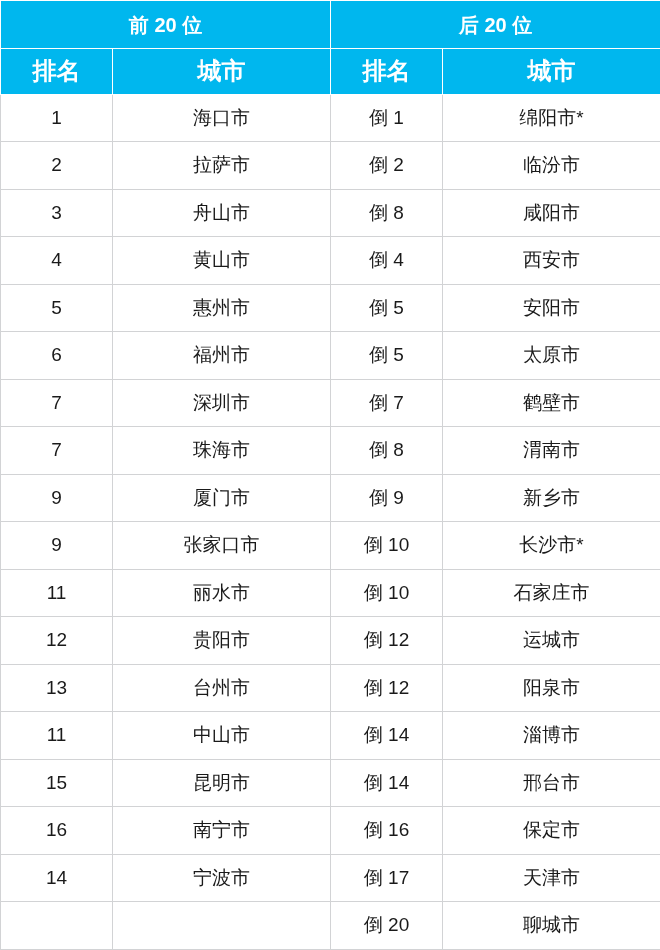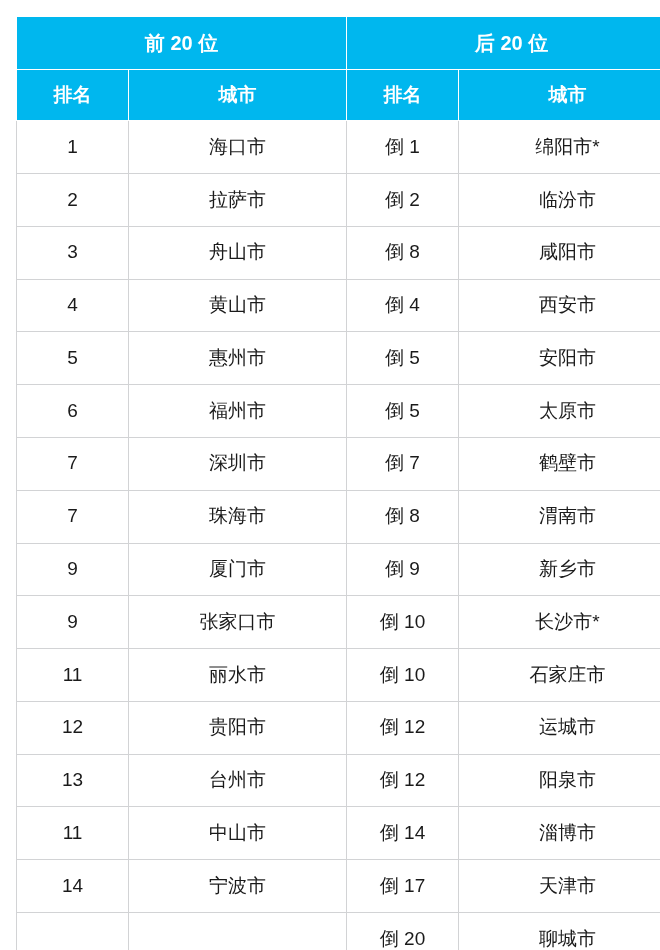--- a/index.html
+++ b/index.html
@@ -10,21 +10,21 @@
   body {
     width: 660px;
     height: 950px;
     font-family: "Liberation Sans", "DejaVu Sans", sans-serif;
     -webkit-font-smoothing: antialiased;
   }
   .table-wrap {
     width: 660px;
     height: 674px;
     box-sizing: border-box;
-    padding: 16px;
+    padding: 0;
   }
   table.rank-table {
     border-collapse: collapse;
     table-layout: fixed;
     width: 660px;
     height: 950px;
   }
   table.rank-table col.c1 { width: 112px; }
   table.rank-table col.c2 { width: 218px; }
   table.rank-table col.c3 { width: 112px; }
@@ -44,21 +44,21 @@
     color: #ffffff;
     font-weight: bold;
     font-size: 20px;
     height: 42px;
     border: 1px solid #ffffff;
   }
   tr.col-head td {
     background: #00b7ee;
     color: #ffffff;
     font-weight: bold;
-    font-size: 19px;
+    font-size: 24px;
     height: 40px;
     border: 1px solid #ffffff;
   }
   tr.data-row td {
     height: 41.5px;
     background: #ffffff;
   }
   tr.data-row td.empty {
     background: #ffffff;
   }
@@ -293,20 +293,48 @@
           </td>
         <td>
             <span class="cell-txt">倒 14</span>
           </td>
         <td>
             <span class="cell-txt">淄博市</span>
           </td>
       </tr>
       <tr class="data-row">
         <td>
+            <span class="cell-txt">15</span>
+          </td>
+        <td>
+            <span class="cell-txt">昆明市</span>
+          </td>
+        <td>
+            <span class="cell-txt">倒 14</span>
+          </td>
+        <td>
+            <span class="cell-txt">邢台市</span>
+          </td>
+      </tr>
+      <tr class="data-row">
+        <td>
+            <span class="cell-txt">16</span>
+          </td>
+        <td>
+            <span class="cell-txt">南宁市</span>
+          </td>
+        <td>
+            <span class="cell-txt">倒 16</span>
+          </td>
+        <td>
+            <span class="cell-txt">保定市</span>
+          </td>
+      </tr>
+      <tr class="data-row">
+        <td>
             <span class="cell-txt">14</span>
           </td>
         <td>
             <span class="cell-txt">宁波市</span>
           </td>
         <td>
             <span class="cell-txt">倒 17</span>
           </td>
         <td>
             <span class="cell-txt">天津市</span>

